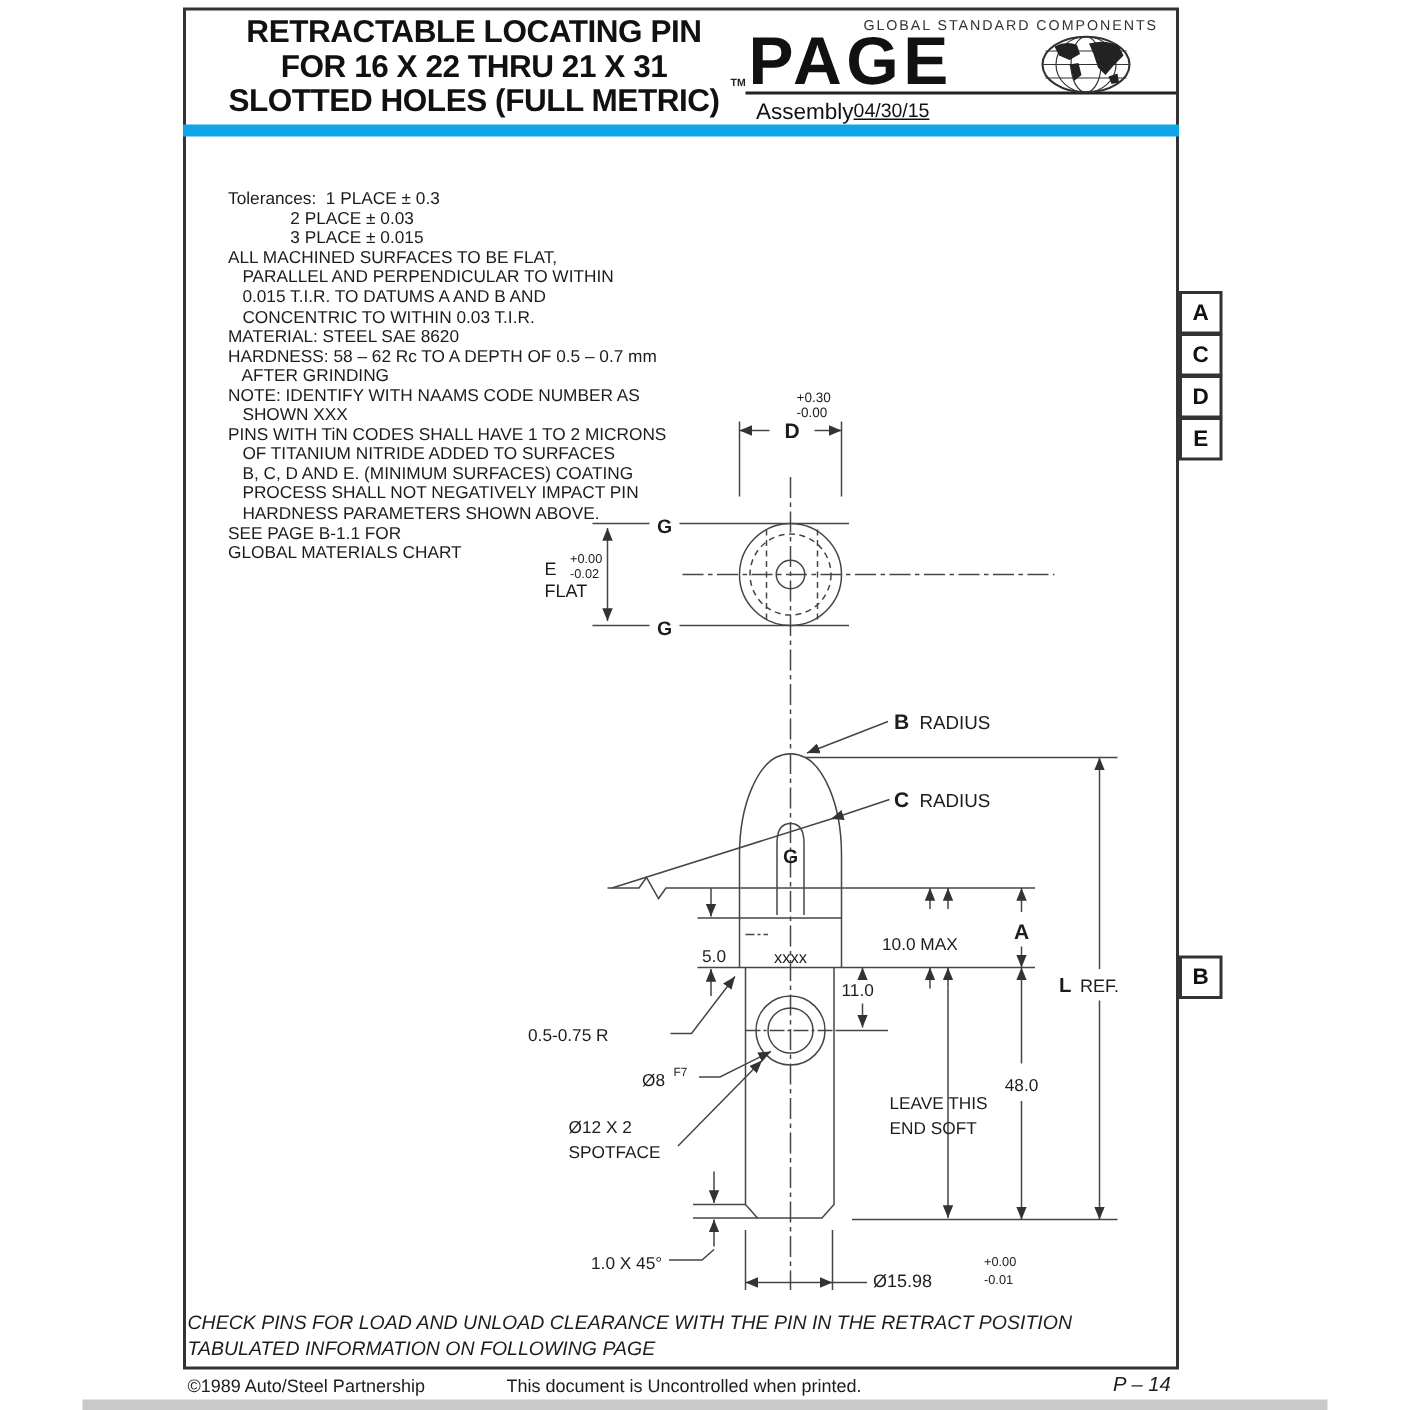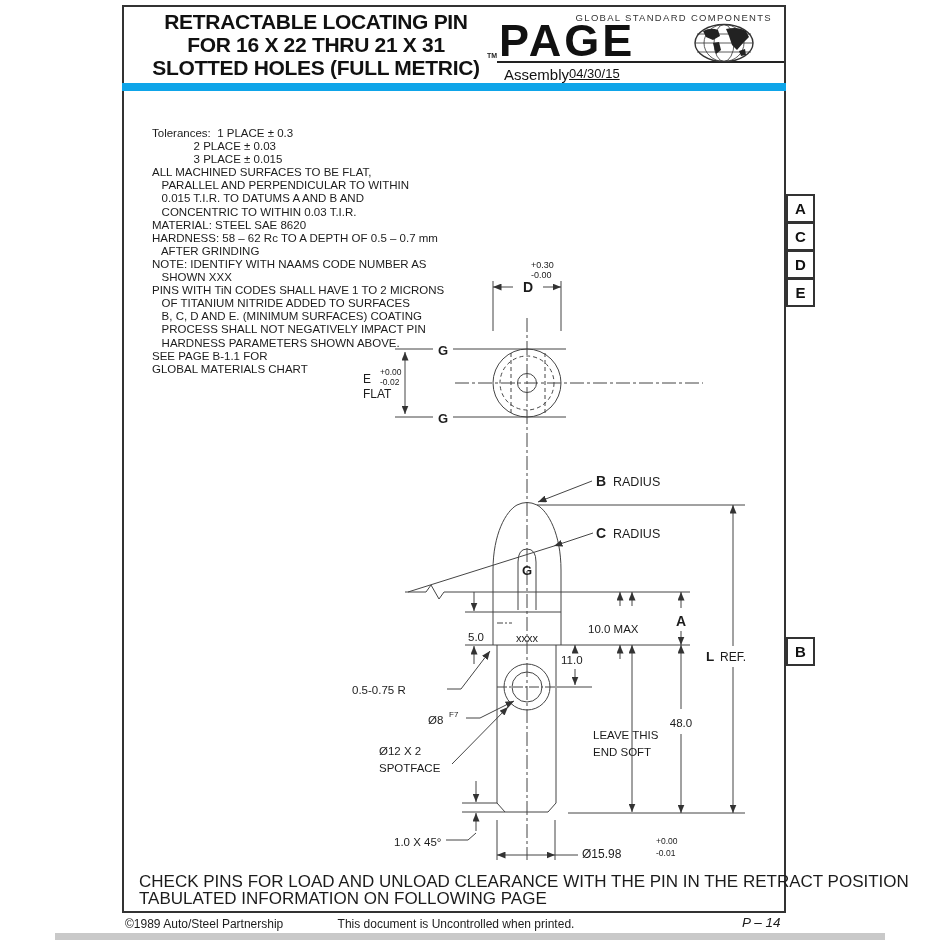--- a/index.html
+++ b/index.html
@@ -11,21 +11,21 @@
   .brand{position:absolute;left:375px;top:2px;width:287px;height:82px;}
   .tagline{margin:5px 12px 0 7px;font-size:9.5px;letter-spacing:1.3px;color:#333;text-align:right;}
   .brandname{margin:-4px 0 0 2px;font-size:45px;font-weight:bold;letter-spacing:3px;color:#111;line-height:44px;}
   .brandrule{border-bottom:2px solid #222;margin-top:-2px;}
   .brandrow{display:flex;justify-content:flex-start;align-items:flex-start;margin-top:3px;}
   .assembly{font-size:15px;margin-left:7px;color:#111;}
   .date{font-size:13px;margin-right:20px;text-decoration:underline;color:#111;}
   .globe{position:absolute;left:196px;top:16px;}
   .notes{position:absolute;left:152px;top:113px;font-size:11.5px;line-height:13.1px;white-space:pre;color:#1c1c1c;margin-top:14px;}
   .datumbox{position:absolute;left:786px;width:29px;height:29px;border:2px solid #333;box-sizing:border-box;background:#fff;display:flex;align-items:center;justify-content:center;font-weight:bold;font-size:15px;color:#111;}
-  .footer-note{position:absolute;left:139px;top:874px;font-size:17px;line-height:16.5px;color:#1c1c1c;}
+  .footer-note{position:absolute;left:125px;top:874px;font-size:13px;line-height:16.5px;color:#1c1c1c;font-style:italic;}
   .copyright{position:absolute;left:125px;top:917px;font-size:12px;color:#1c1c1c;}
   .disclaimer{position:absolute;left:300px;top:917px;width:312px;text-align:center;font-size:12px;color:#1c1c1c;}
   .pageno{position:absolute;left:742px;top:915px;font-size:13.5px;color:#1c1c1c;font-style:italic;}
   .scanbar{position:absolute;left:55px;top:933px;width:830px;height:7px;background:#c9c9c9;}
   svg.drawing{position:absolute;left:0;top:0;pointer-events:none;}
   svg text{font-family:"Liberation Sans",sans-serif;fill:#1c1c1c;}
 </style>
 </head>
 <body>
 

